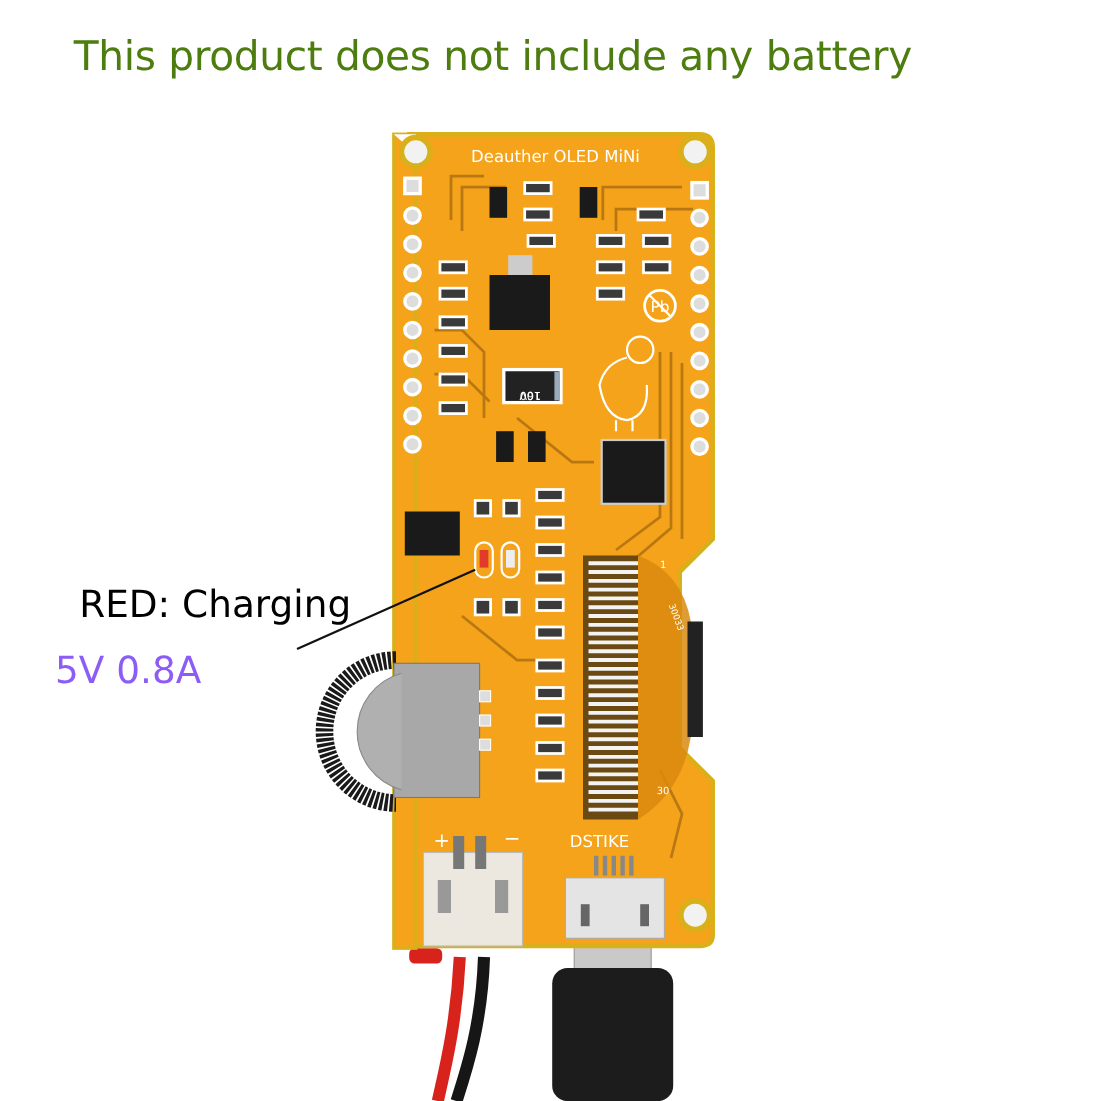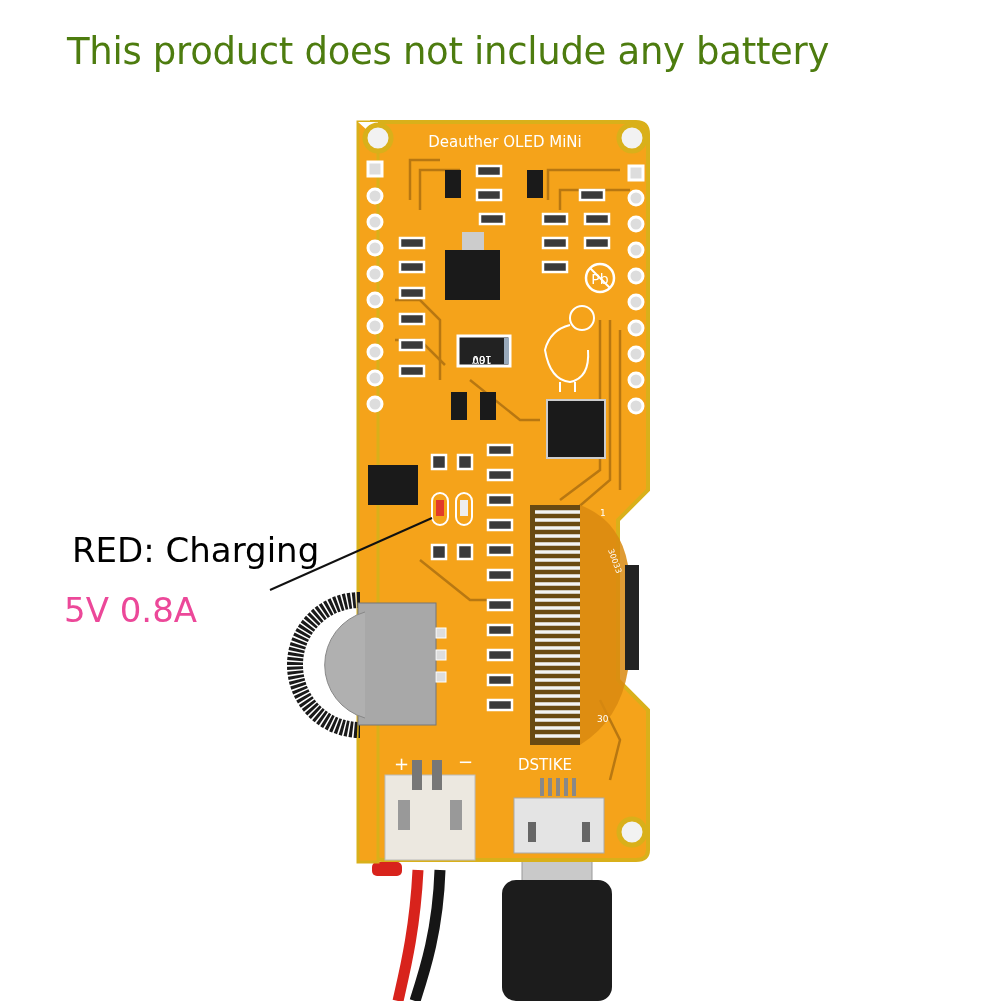--- a/index.html
+++ b/index.html
@@ -1,20 +1,20 @@
 <!DOCTYPE html>
 <html><head>
 <meta charset="utf-8">
 <style>
   html, body { margin:0; padding:0; }
   body { width:1001px; height:1001px; background:#ffffff; position:relative; overflow:hidden;
          font-family:"DejaVu Sans", sans-serif; }
   .headline { position:absolute; left:67px; top:30px; font-size:37px; color:#4d7c0f; letter-spacing:-0.3px; white-space:nowrap; }
   .callout1 { position:absolute; left:50px; top:530px; font-size:34px; color:#000; white-space:nowrap;margin-left:22px; }
-  .callout2 { position:absolute; left:64px; top:590px; font-size:34px; color:#ec4899; white-space:nowrap; }
+  .callout2 { position:absolute; left:50px; top:590px; font-size:34px; color:#8b5cf6; white-space:nowrap; }
   .scene { position:absolute; left:0; top:0; }
 </style>
 </head>
 <body>
 
 <div class="headline">This product does not include any battery</div>
 <div class="callout1">RED: Charging</div>
 <div class="callout2">5V 0.8A</div>
 
 <svg class="scene" width="1001" height="1001" viewBox="0 0 1001 1001">

